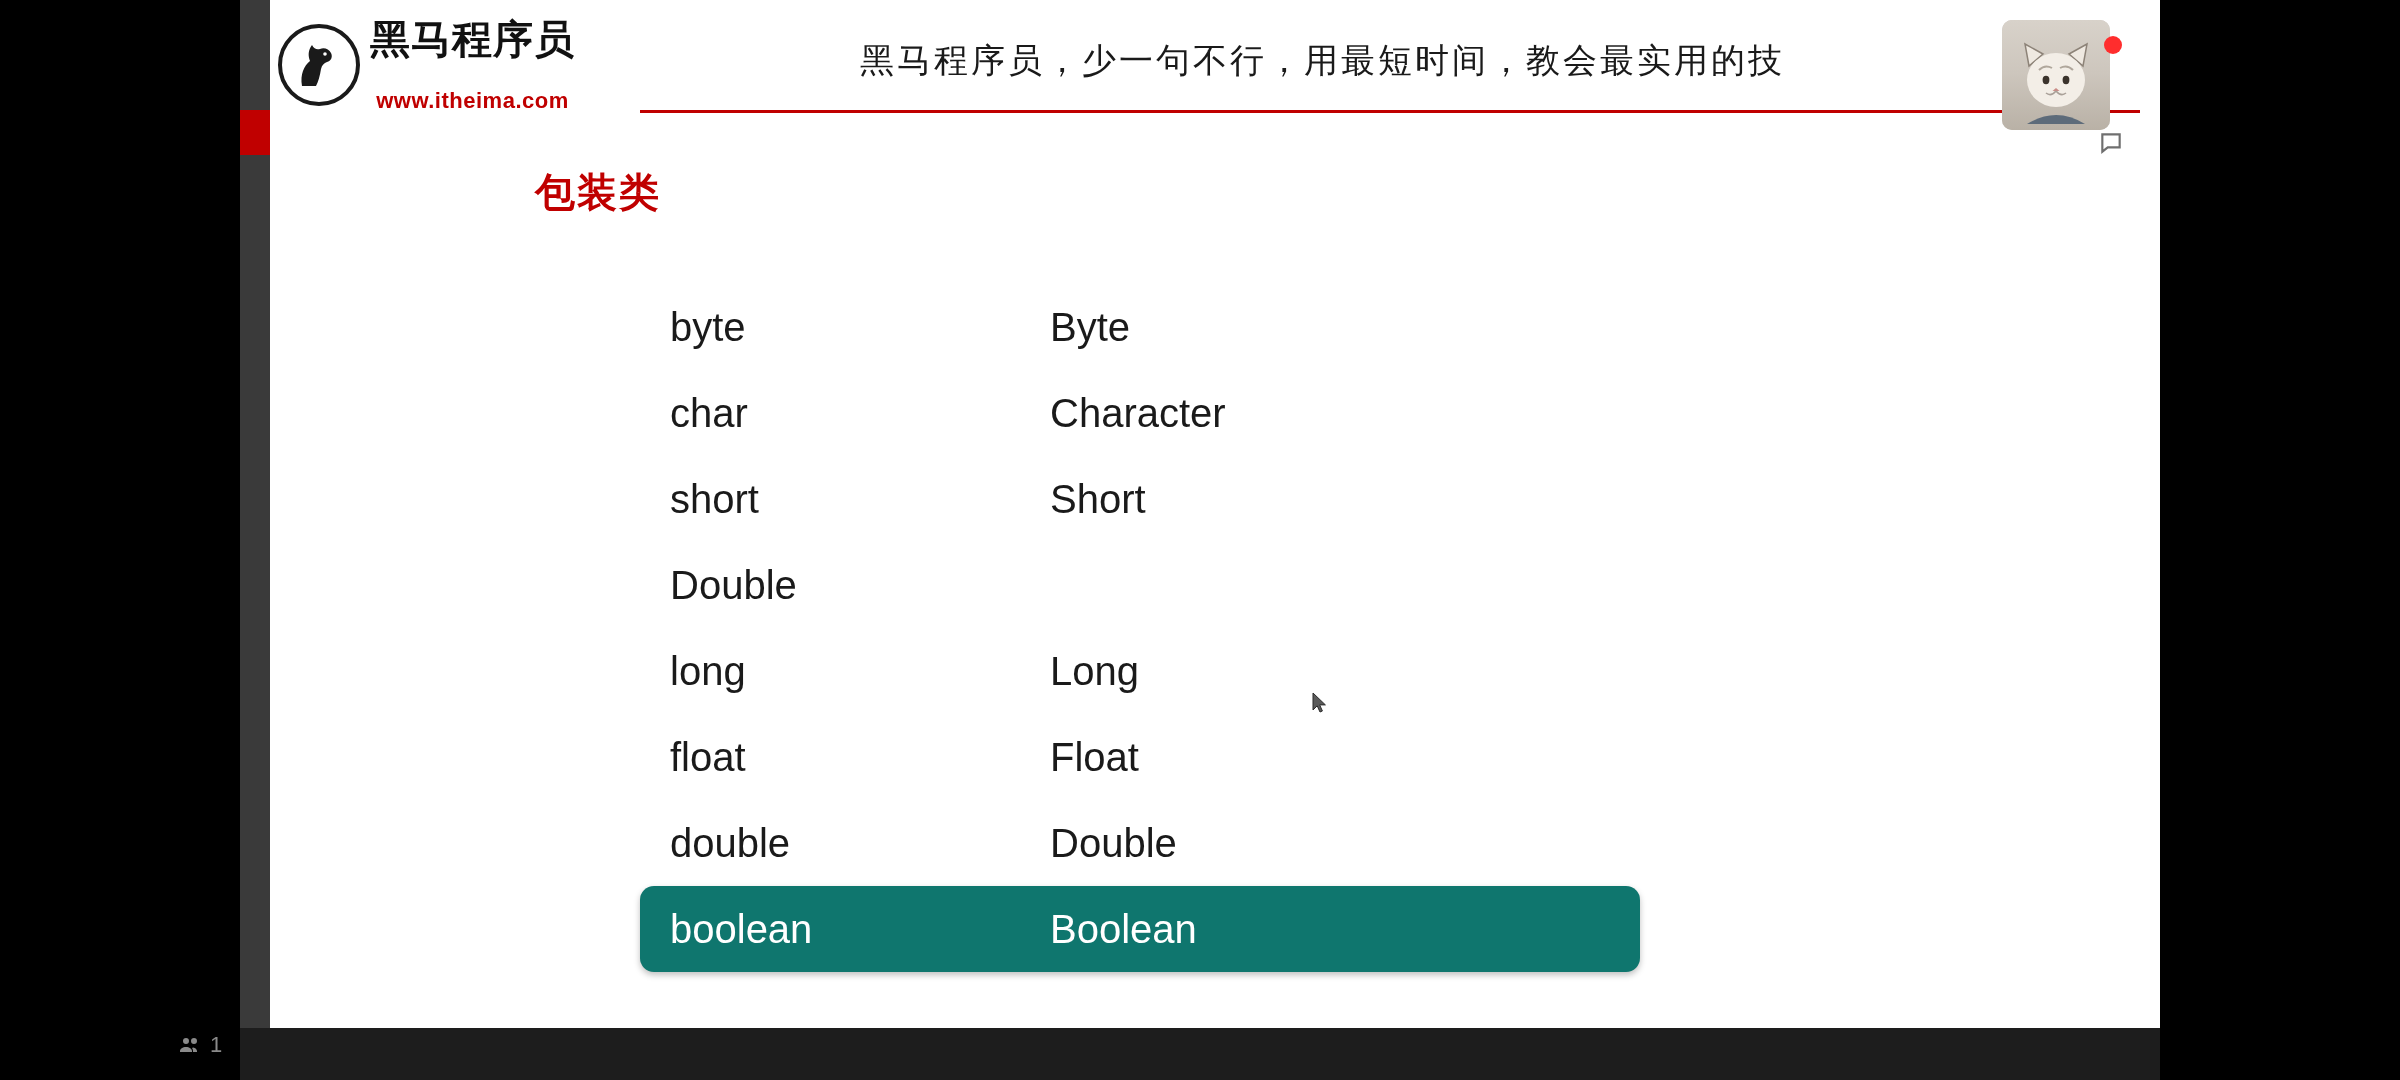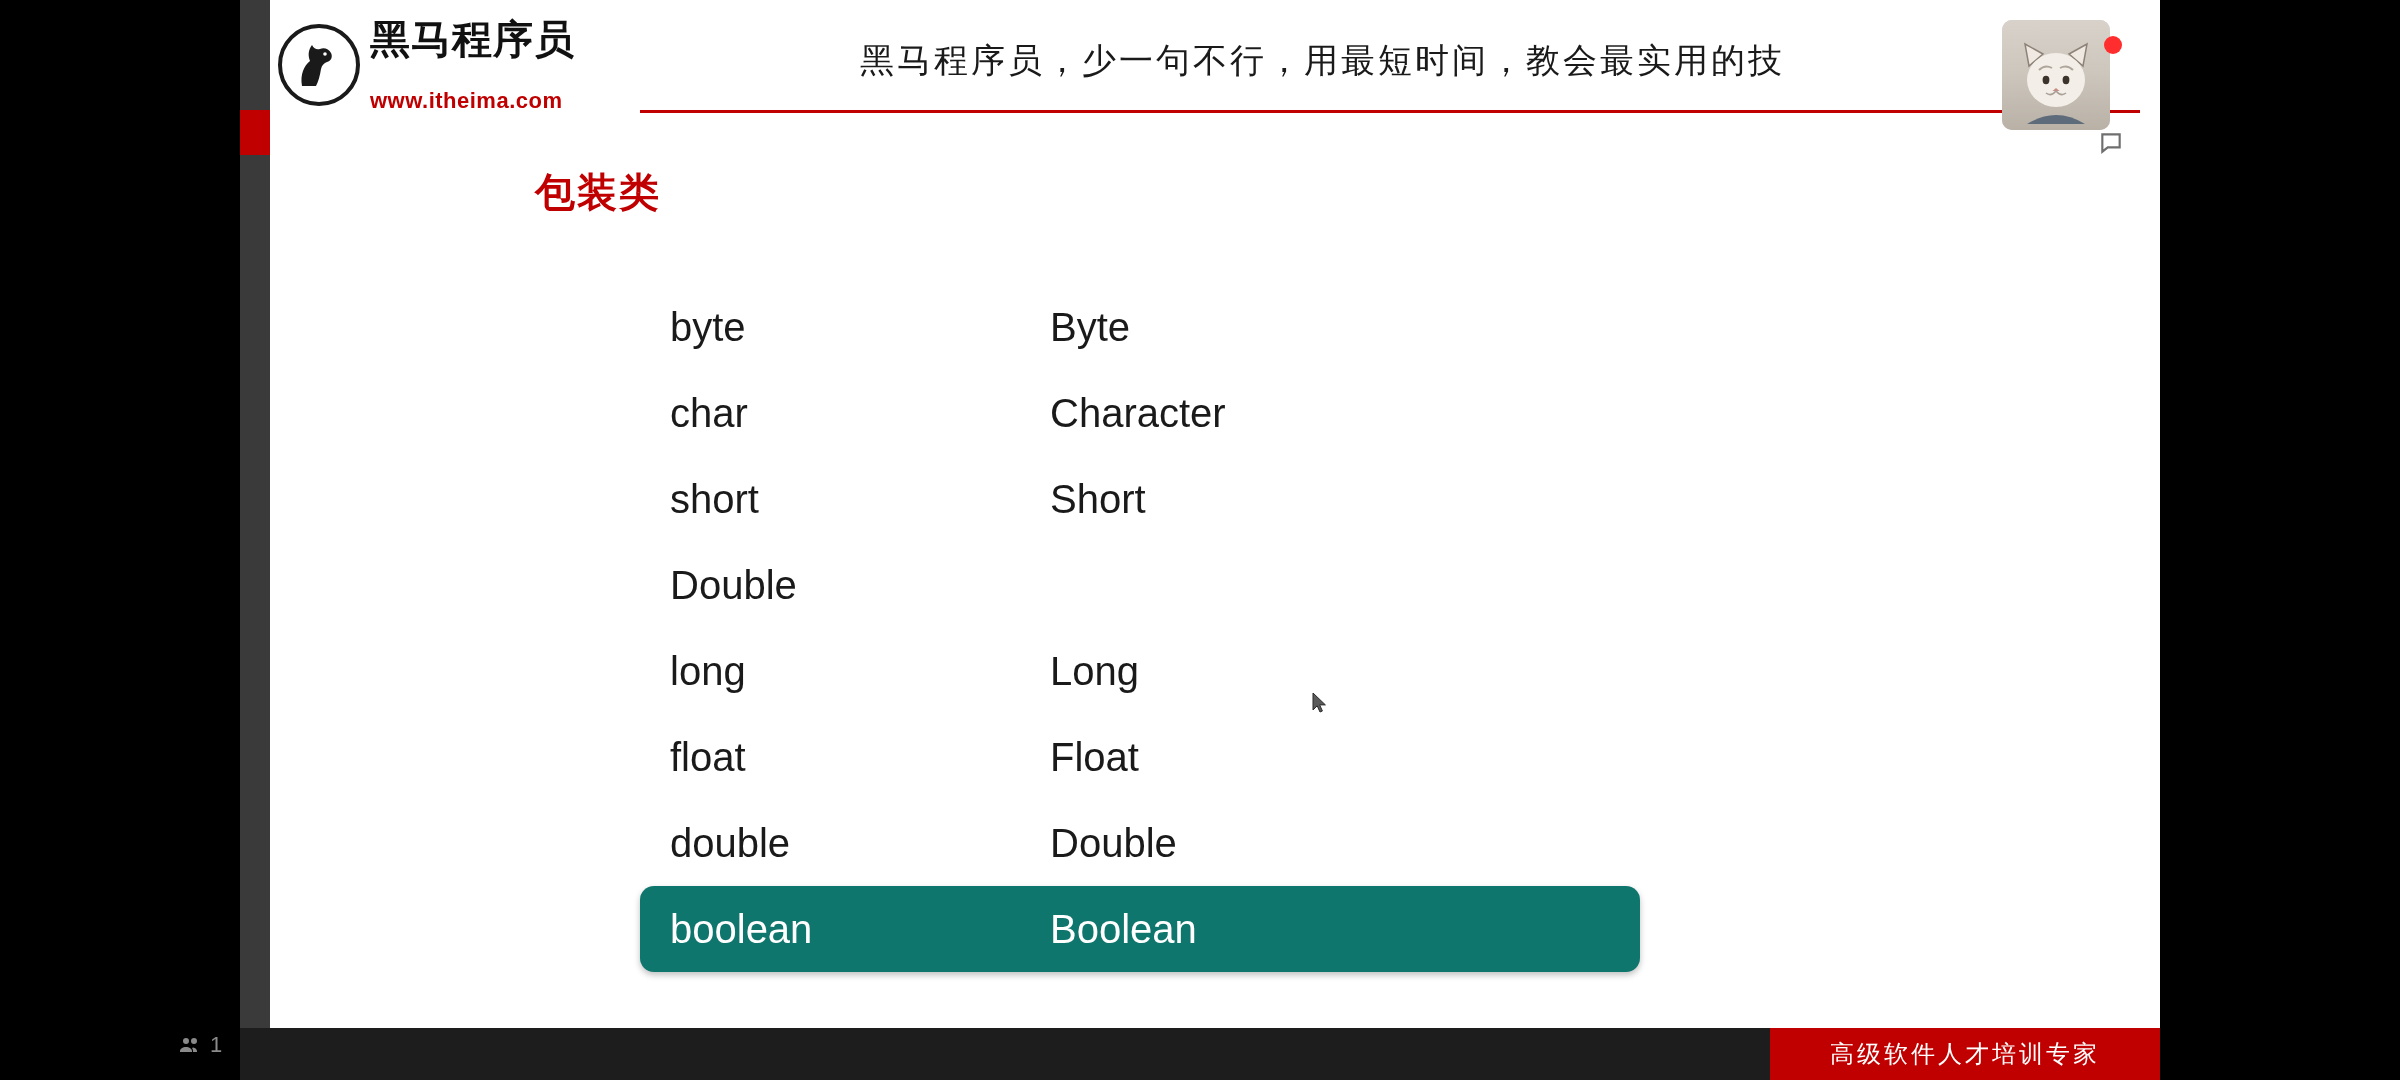--- a/index.html
+++ b/index.html
@@ -74,20 +74,21 @@
     top: 10px;
     width: 42px;
     height: 50px;
     color: #1a1a1a;
   }
   .logo-text {
     display: flex;
     flex-direction: column;
     justify-content: center;
     line-height: 1.05;
+    align-items: center;
   }
   .logo-title {
     font-size: 40px;
     font-weight: bold;
     color: #111;
     letter-spacing: 1px;
   }
   .logo-sub {
     font-size: 22px;
     color: #c00000;
@@ -330,23 +331,20 @@
       </div>
     </div>
 
     <svg class="cursor" viewBox="0 0 16 22">
       <path d="M1 1 L1 18 L5.2 13.8 L8 20 L10.4 19 L7.7 12.9 L13.4 12.9 Z" fill="#5a5a5a" stroke="#2b2b2b" stroke-width="1"></path>
     </svg>
 
     <div class="bili-watermark">bilibili</div>
 
     <div class="bottom-band"></div>
-    <div class="bottom-red">
-      <span>高级软件人才培训专家</span>
-    </div>
   </div>
 
   <div class="pip">
     <div class="cat-bg"></div>
     <svg class="cat" viewBox="0 0 78 88">
       <path d="M12 30 L8 8 L26 18 Z" fill="#efe9e1" stroke="#8d8378" stroke-width="1.5"></path>
       <path d="M66 30 L70 8 L52 18 Z" fill="#efe9e1" stroke="#8d8378" stroke-width="1.5"></path>
       <ellipse cx="39" cy="44" rx="29" ry="27" fill="#f3eee7"></ellipse>
       <path d="M22 34 q6 -6 13 -2" stroke="#b0a79c" stroke-width="2" fill="none"></path>
       <path d="M56 34 q-6 -6 -13 -2" stroke="#b0a79c" stroke-width="2" fill="none"></path>

